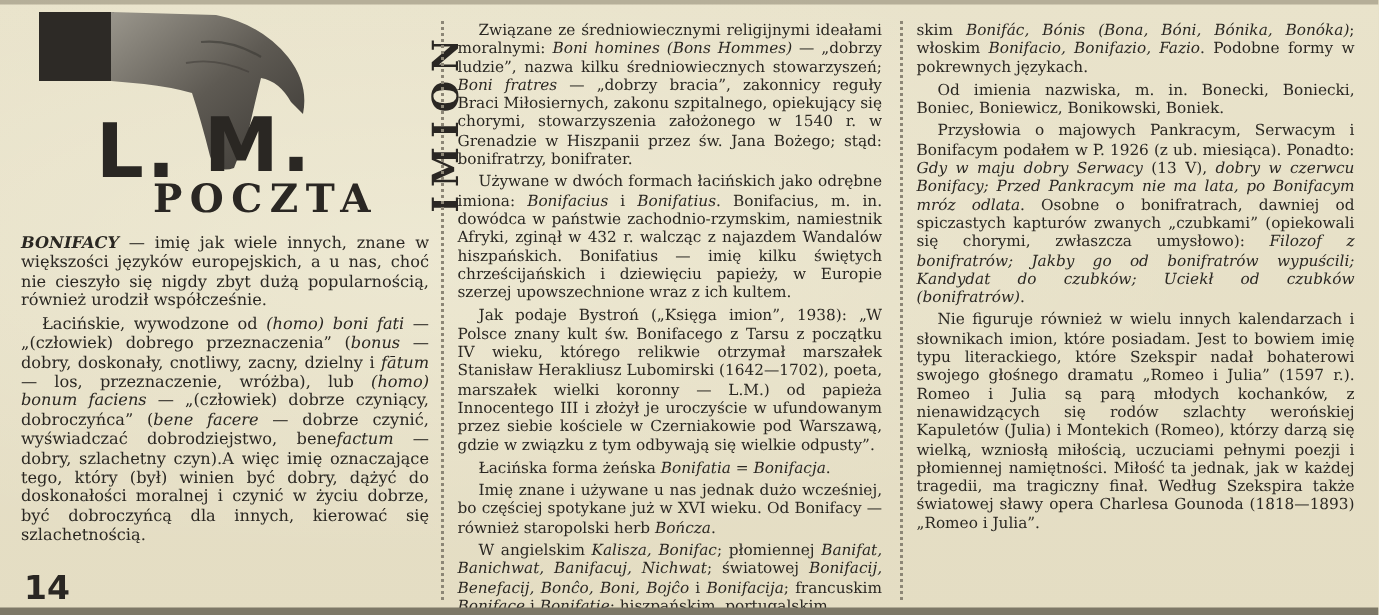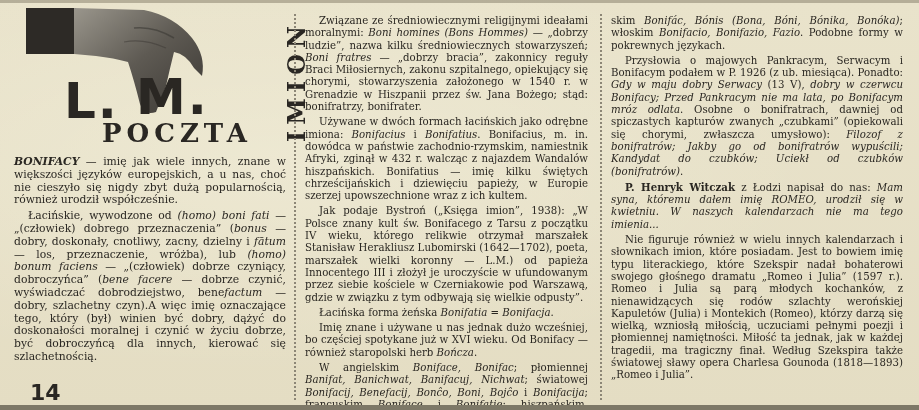--- a/index.html
+++ b/index.html
@@ -50,21 +50,21 @@
   .col { position:absolute; font-size:10.2px; line-height:12.3px; text-align:justify; }
   .col p { margin:0 0 3px 0; text-indent:14px; }
   .col p.noind { text-indent:0; }
   .col1 { left:14px; top:156px; width:272px; font-size:10.8px; line-height:12.8px; }
   .col2 { left:305px; top:15px; width:283px; }
   .col3 { left:611px; top:15px; width:292px; }
   b { font-weight:bold; }
   i, .it { font-style:italic; }
   .bi { font-weight:bold; font-style:italic; }
   .page-number {
-    position:absolute; left:30px; top:380px;
+    position:absolute; left:16px; top:380px;
     font-family:"DejaVu Sans", sans-serif; font-weight:bold;
     font-size:22px; color:#2a2723;
   }
 </style>
 </head>
 <body>
 
 <div class="page">
   <div class="top-edge"></div>
 
@@ -99,25 +99,25 @@
 
   <div class="col-rule" style="left:294px;"></div>
   <div class="col-rule" style="left:600px;"></div>
 
   <div class="col col2">
     <p><span>Związane ze średniowiecznymi religijnymi ideałami moralnymi: </span><i>Boni homines (Bons Hommes)</i><span> — „dobrzy ludzie”, nazwa kilku średniowiecznych stowarzyszeń; </span><i>Boni fratres</i><span> — „dobrzy bracia”, zakonnicy reguły Braci Miłosiernych, zakonu szpitalnego, opiekujący się chorymi, stowarzyszenia założonego w 1540 r. w Grenadzie w Hiszpanii przez św. Jana Bożego; stąd: bonifratrzy, bonifrater.</span></p>
     <p><span>Używane w dwóch formach łacińskich jako odrębne imiona: </span><i>Bonifacius</i><span> i </span><i>Bonifatius</i><span>. Bonifacius, m. in. dowódca w państwie zachodnio-rzymskim, namiestnik Afryki, zginął w 432 r. walcząc z najazdem Wandalów hiszpańskich. Bonifatius — imię kilku świętych chrześcijańskich i dziewięciu papieży, w Europie szerzej upowszechnione wraz z ich kultem.</span></p>
     <p>Jak podaje Bystroń („Księga imion”, 1938): „W Polsce znany kult św. Bonifacego z Tarsu z początku IV wieku, którego relikwie otrzymał marszałek Stanisław Herakliusz Lubomirski (1642—1702), poeta, marszałek wielki koronny — L.M.) od papieża Innocentego III i złożył je uroczyście w ufundowanym przez siebie kościele w Czerniakowie pod Warszawą, gdzie w związku z tym odbywają się wielkie odpusty”.</p>
     <p><span>Łacińska forma żeńska </span><i>Bonifatia</i><span> = </span><i>Bonifacja</i><span>.</span></p>
     <p><span>Imię znane i używane u nas jednak dużo wcześniej, bo częściej spotykane już w XVI wieku. Od Bonifacy — również staropolski herb </span><i>Bończa</i><span>.</span></p>
-    <p><span>W angielskim </span><i>Boniface, Bonifac</i><span>; płomiennej </span><i>Banifat, Banichwat, Banifacuj, Nichwat</i><span>; światowej </span><i>Bonifacij, Benefacij, Bonĉo, Boni, Bojĉo</i><span> i </span><i>Bonifacija</i><span>; francuskim </span><i>Boniface</i><span> i </span><i>Bonifatie</i><span>; hiszpańskim, portugalskim </span></p>
+    <p><span>W angielskim </span><i>Kalisza, Bonifac</i><span>; płomiennej </span><i>Banifat, Banichwat, Banifacuj, Nichwat</i><span>; światowej </span><i>Bonifacij, Benefacij, Bonĉo, Boni, Bojĉo</i><span> i </span><i>Bonifacija</i><span>; francuskim </span><i>Boniface</i><span> i </span><i>Bonifatie</i><span>; hiszpańskim, portugalskim </span></p>
   </div>
 
   <div class="col col3">
     <p class="noind"><span>skim </span><i>Bonifác, Bónis (Bona, Bóni, Bónika, Bonóka)</i><span>; włoskim </span><i>Bonifacio, Bonifazio, Fazio</i><span>. Podobne formy w pokrewnych językach.</span></p>
+    <p>Od imienia nazwiska, m. in. Bonecki, Boniecki, Boniec, Boniewicz, Bonikowski, Boniek.</p>
     <p><span>Przysłowia o majowych Pankracym, Serwacym i Bonifacym podałem w P. 1926 (z ub. miesiąca). Ponadto: </span><i>Gdy w maju dobry Serwacy</i><span> (13 V), </span><i>dobry w czerwcu Bonifacy; Przed Pankracym nie ma lata, po Bonifacym mróz odlata</i><span>. Osobne o bonifratrach, dawniej od spiczastych kapturów zwanych „czubkami” (opiekowali się chorymi, zwłaszcza umysłowo): </span><i>Filozof z bonifratrów; Jakby go od bonifratrów wypuścili; Kandydat do czubków; Uciekł od czubków (bonifratrów)</i><span>.</span></p>
-    <p><b>P. Henryk Witczak</b><span> z Łodzi napisał do nas: </span><i>Mam syna, któremu dałem imię ROMEO, urodził się w kwietniu. W naszych kalendarzach nie ma tego imienia...</i></p>
     <p>Nie figuruje również w wielu innych kalendarzach i słownikach imion, które posiadam. Jest to bowiem imię typu literackiego, które Szekspir nadał bohaterowi swojego głośnego dramatu „Romeo i Julia” (1597 r.). Romeo i Julia są parą młodych kochanków, z nienawidzących się rodów szlachty werońskiej Kapuletów (Julia) i Montekich (Romeo), którzy darzą się wielką, wzniosłą miłością, uczuciami pełnymi poezji i płomiennej namiętności. Miłość ta jednak, jak w każdej tragedii, ma tragiczny finał. Według Szekspira także światowej sławy opera Charlesa Gounoda (1818—1893) „Romeo i Julia”.</p>
 
   </div>
 
   <div class="bottom-edge"></div>
 </div>
 
 </body></html>

